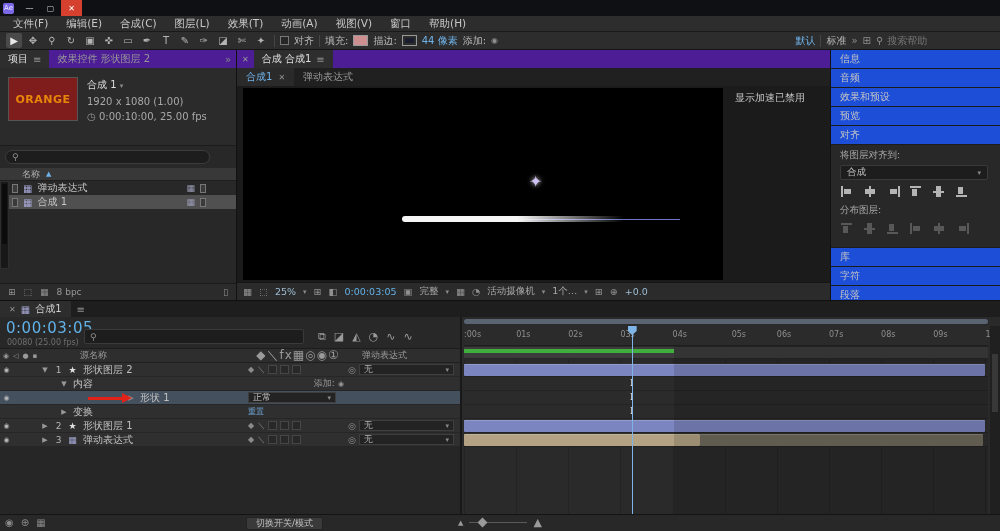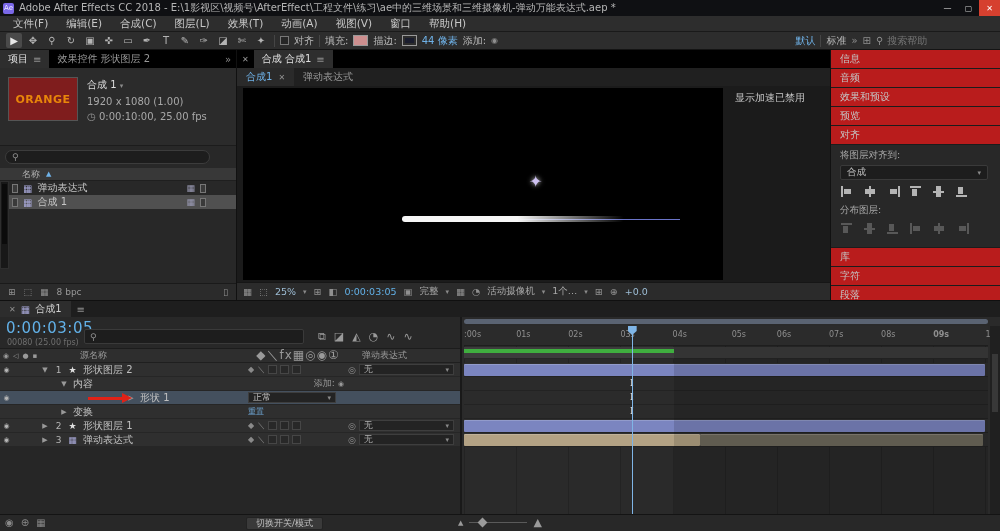--- a/index.html
+++ b/index.html
@@ -35,21 +35,21 @@
   .tb-blue{color:#6fb2e8}
   .tb-label{color:#b8b8b8}
   .ws{color:#b8b8b8}
   .ws.active{color:#6fb2e8}
   .tb-search{display:flex;align-items:center;gap:4px;color:#8f8f8f;width:118px}
   .tb-search input{background:transparent;border:none;outline:none;color:#9a9a9a;font-size:10px;width:80px;
     font-family:"DejaVu Sans","Liberation Sans",sans-serif}
   .spacer{flex:1}
 
   
-  .panel-tabs{height:18px;background:#000000;display:flex;align-items:stretch;font-size:10px}
+  .panel-tabs{height:18px;background:#4c1d95;display:flex;align-items:stretch;font-size:10px}
   .ptab{display:flex;align-items:center;padding:0 8px;gap:5px;color:#989898}
   .ptab.active{background:#2e2e2e;color:#e0e0e0}
   .icon{color:#8f8f8f}
 
   
   #left{position:absolute;top:50px;left:0;width:237px;height:250px;background:#282828;border-right:1px solid #111}
   .ptab-ovf{margin-left:auto;color:#888;display:flex;align-items:center;padding:0 5px}
   .proj-info{position:absolute;top:18px;left:0;right:0;height:78px;background:#2b2b2b;
     border-bottom:1px solid #1c1c1c;display:flex;padding:9px 8px;gap:9px}
   .thumb{width:70px;height:44px;background:#7f1d1d;border:1px solid #555;display:flex;align-items:center;justify-content:center;flex:none}
@@ -85,21 +85,21 @@
   .flare .bar{position:absolute;left:0;top:0;width:80%;height:6px;border-radius:3px;
     background:linear-gradient(to right,#f6f6f6 0 52%,rgba(246,246,248,0) 100%)}
   .comp-bottom{position:absolute;bottom:0;left:0;right:0;height:18px;background:#2b2b2b;border-top:1px solid #161616;
     display:flex;align-items:center;gap:7px;padding:0 6px;font-size:9.5px;color:#a8a8a8;white-space:nowrap}
   .cb-val{color:#9ebed6}
   .cb-tc{color:#62b1e8}
   .caret{font-size:7px;color:#8a8a8a}
 
   
   #right{position:absolute;top:50px;left:830px;width:170px;height:250px;background:#1c1c1c;border-left:1px solid #111}
-  .rp-bar{height:18px;background:#b91c1c;margin-bottom:1px;display:flex;align-items:center;
+  .rp-bar{height:18px;background:#1d4ed8;margin-bottom:1px;display:flex;align-items:center;
     padding:0 9px;color:#c4c4c4;font-size:10px}
   .align-body{background:#282828;padding:4px 9px 6px;margin-bottom:1px;font-size:9.5px;color:#a8a8a8}
   .al-drop{margin-top:3px;height:15px;width:148px;background:#1d1d1d;border:1px solid #3a3a3a;border-radius:2px;
     display:flex;align-items:center;padding:0 6px;color:#c0c0c0}
   .al-drop .spacer{flex:1}
   .alrow{display:flex;gap:10px;margin:6px 1px 7px}
   .ai{width:13px;height:11px;position:relative;display:inline-block}
   .ai::before,.ai::after{content:"";position:absolute;background:#b4b4b4}
   .ai.dim::before,.ai.dim::after{background:#585858}
   .ai-l::before{left:0;top:0;width:2px;height:11px}.ai-l::after{left:3px;top:3px;width:7px;height:5px}
@@ -186,21 +186,20 @@
   .zc-track{width:58px;height:1px;background:#5a5a5a;position:relative}
   .zc-thumb{position:absolute;left:10px;top:-3px;width:7px;height:7px;background:#9a9a9a;transform:rotate(45deg)}
 </style>
 </head>
 <body>
 
 <div id="app">
 
   <div id="titlebar">
     <div class="app-ico">Ae</div>
-    <div class="tb-title">Adobe After Effects CC 2018 - E:\1影视区\视频号\AfterEffect\工程文件\练习\ae中的三维场景和三维摄像机-弹动万能表达式.aep *</div>
     <div class="win-btns">
       <div class="win-btn">—</div>
       <div class="win-btn">▢</div>
       <div class="win-btn close">✕</div>
     </div>
   </div>
 
   <div id="menubar">
       <span class="menu-item">文件(F)</span>
       <span class="menu-item">编辑(E)</span>
@@ -582,21 +581,21 @@
         <div class="ruler" id="ruler">
             <span class="tick" style="left: 0%;">:00s</span>
             <span class="tick" style="left: 9.95%;">01s</span>
             <span class="tick" style="left: 19.9%;">02s</span>
             <span class="tick" style="left: 29.85%;">03s</span>
             <span class="tick" style="left: 39.8%;">04s</span>
             <span class="tick" style="left: 49.75%; padding-left: 7px;">05s</span>
             <span class="tick" style="left: 59.7%;">06s</span>
             <span class="tick" style="left: 69.65%;">07s</span>
             <span class="tick" style="left: 79.6%;">08s</span>
-            <span class="tick" style="left: 89.55%; font-weight: bold;">09s</span>
+            <span class="tick" style="left: 89.55%;">09s</span>
             <span class="tick" style="left: 99.5%;">10s</span>
           </div>
         <div id="gridlines">
             <div class="gridline" style="left: 0%;"></div>
             <div class="gridline" style="left: 9.95%;"></div>
             <div class="gridline" style="left: 19.9%;"></div>
             <div class="gridline" style="left: 29.85%;"></div>
             <div class="gridline" style="left: 39.8%;"></div>
             <div class="gridline" style="left: 49.75%;"></div>
             <div class="gridline" style="left: 59.7%;"></div>

